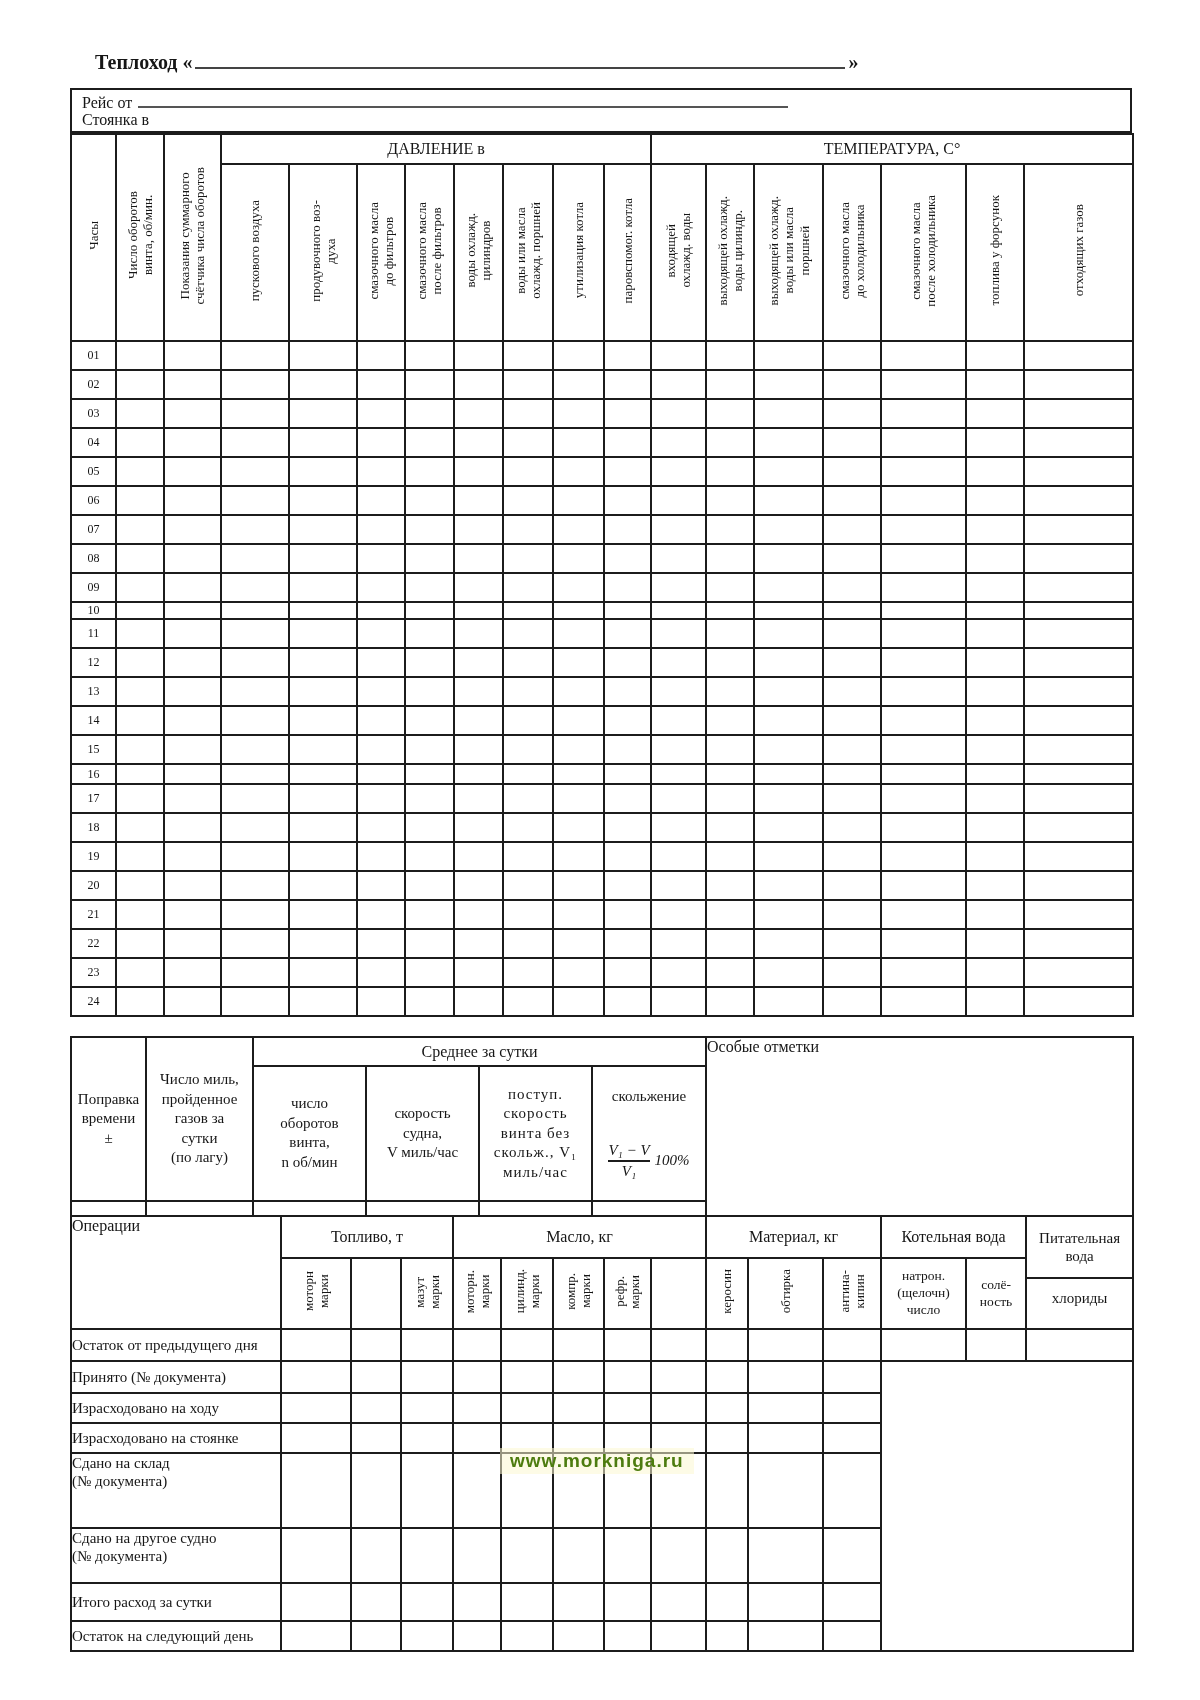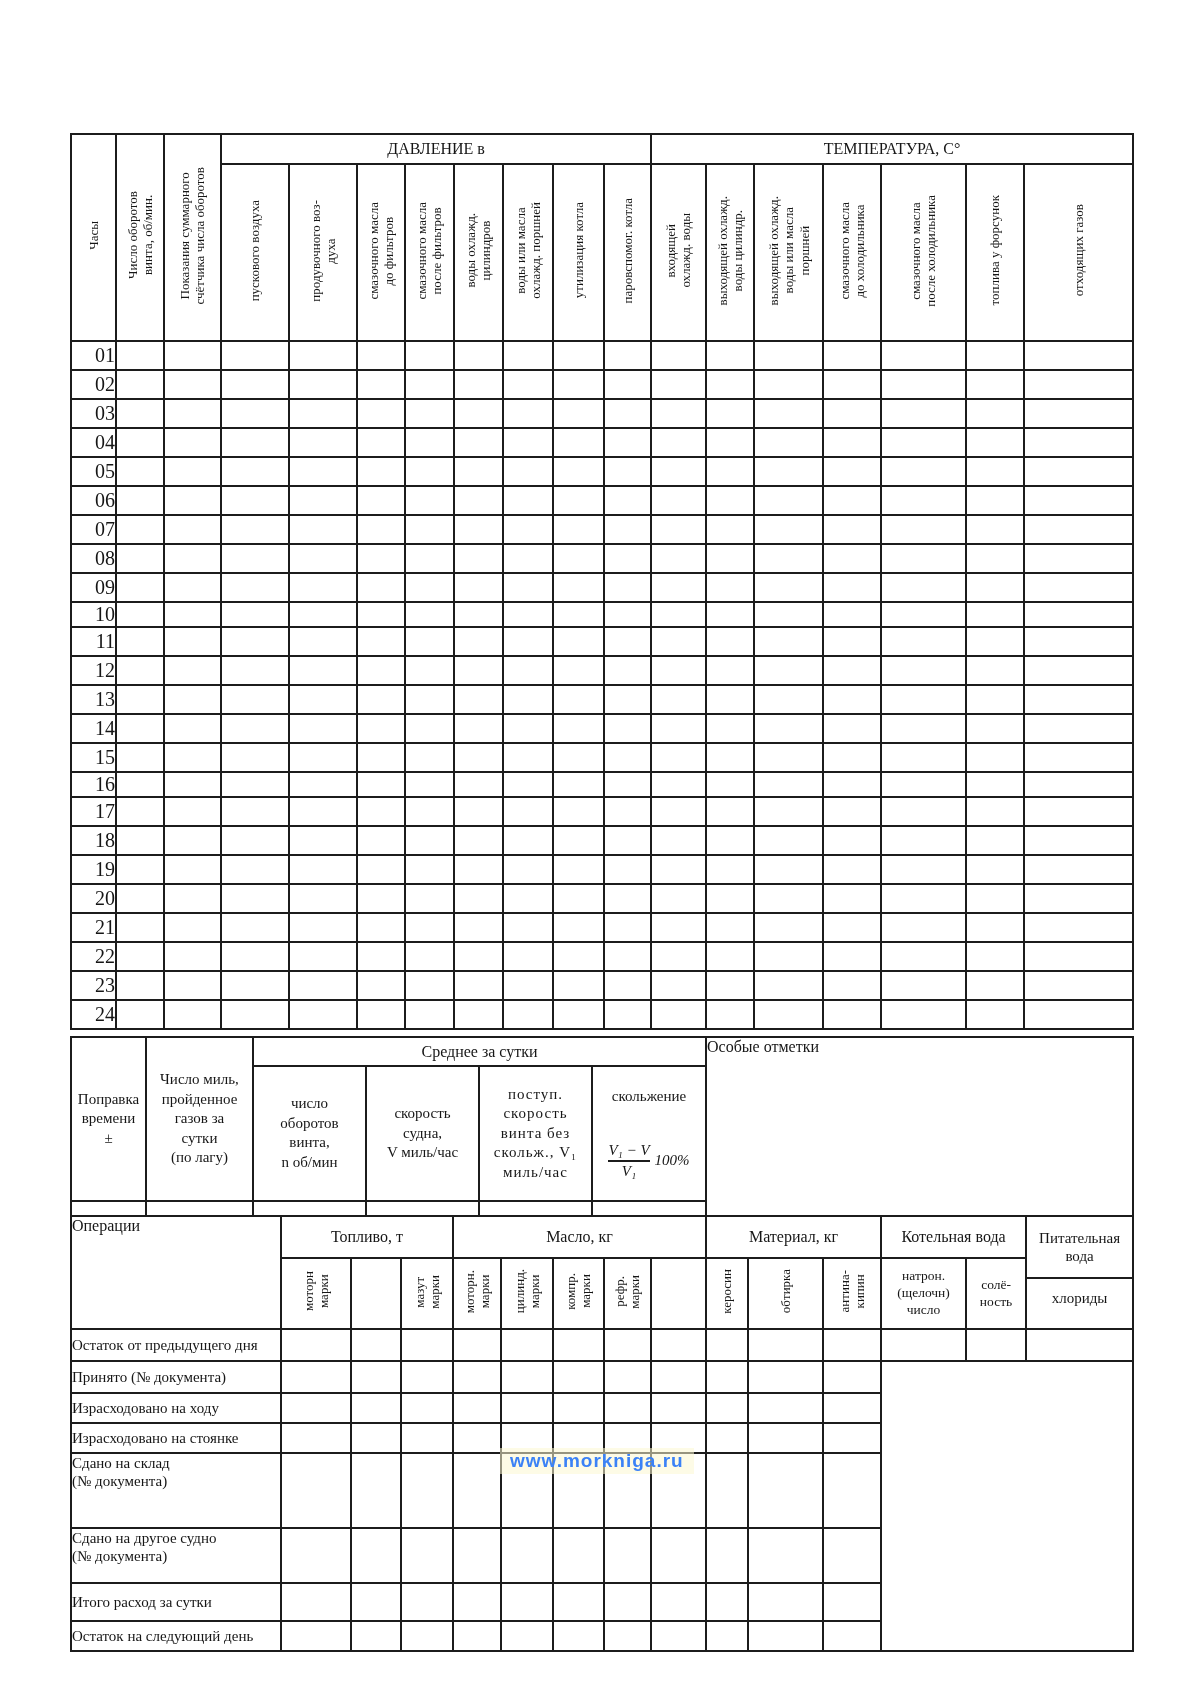--- a/index.html
+++ b/index.html
@@ -18,21 +18,21 @@
   .rline{display:inline-block;width:650px;border-bottom:2px solid #555;height:14px;margin-left:6px;}
 
   
   .grid{position:absolute;border-collapse:collapse;table-layout:fixed;background:#fff;}
   .grid td{border:2px solid #1c1c1c;padding:0;overflow:hidden;}
 
   .gh{text-align:center;vertical-align:middle;font-size:16px;}
   .vh{text-align:center;vertical-align:middle;}
   .v{display:inline-block;writing-mode:vertical-rl;transform:rotate(180deg);
      white-space:pre-line;font-size:13px;line-height:1.18;text-align:center;}
-  .hour{text-align:right;vertical-align:middle;font-size:20px;}
+  .hour{text-align:center;vertical-align:middle;font-size:12px;}
   .cl{background:#fff;}
 
   
   .hh{text-align:center;vertical-align:middle;font-size:15px;white-space:pre-line;line-height:1.3;}
   .ls{letter-spacing:1px;}
   .slip{vertical-align:top;padding-top:5px;}
   .formula{display:flex;align-items:center;justify-content:center;gap:5px;font-style:italic;font-size:15px;margin-top:16px;}
   .frac{display:inline-flex;flex-direction:column;align-items:center;line-height:1.15;}
   .frac .bar{align-self:stretch;height:2px;background:#1c1c1c;margin:1px 0;}
   .notes{vertical-align:top;text-align:left;padding:6px 8px;font-size:16px;}
@@ -43,29 +43,41 @@
   .vt{vertical-align:top;padding-top:5px;}
   .boilh{font-size:13.5px;text-align:center;vertical-align:middle;white-space:pre-line;line-height:1.25;}
   .feed{padding:0;vertical-align:top;}
   .ft{height:60px;border-bottom:2px solid #1c1c1c;display:flex;align-items:center;justify-content:center;
       white-space:pre-line;text-align:center;font-size:15px;line-height:1.2;}
   .fb{height:39px;display:flex;align-items:center;justify-content:center;font-size:15px;}
   .blankcell{border:none;background:#fff;}
 
   
   .watermark{position:absolute;left:500px;top:1448px;font-size:19px;font-weight:bold;letter-spacing:1px;
-             color:#3b82f6;background:rgba(252,247,210,0.55);padding:2px 10px;
+             color:#4d7c0f;background:rgba(252,247,210,0.55);padding:2px 10px;
              font-family:"Liberation Sans","DejaVu Sans",sans-serif;}
 </style>
 </head>
 <body>
 
 <div class="page">
 
-
+  <div class="title">
+    <span>Теплоход</span>
+    <span>«</span><span class="tline"></span><span>»</span>
+  </div>
+
+  <div class="voybox">
+    <div class="voyline l1">
+      <span>Рейс от</span><span class="rline"></span>
+    </div>
+    <div class="voyline l2">
+      <span>Стоянка в</span>
+    </div>
+  </div>
 
   <table class="grid" style="left:70px;top:133px;width:1062px;">
     <colgroup>
       <col style="width:45px">
         <col style="width:48px">
         <col style="width:57px">
       <col style="width:68px">
         <col style="width:68px">
         <col style="width:48px">
         <col style="width:49px">

